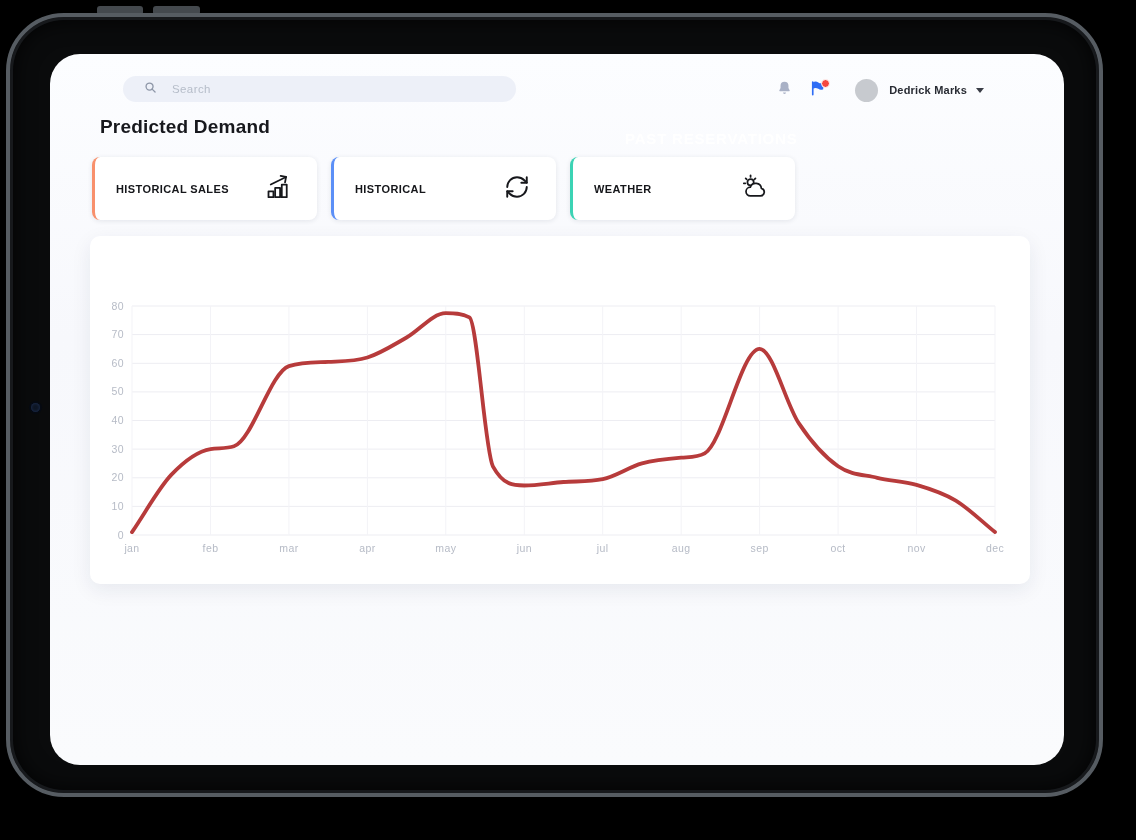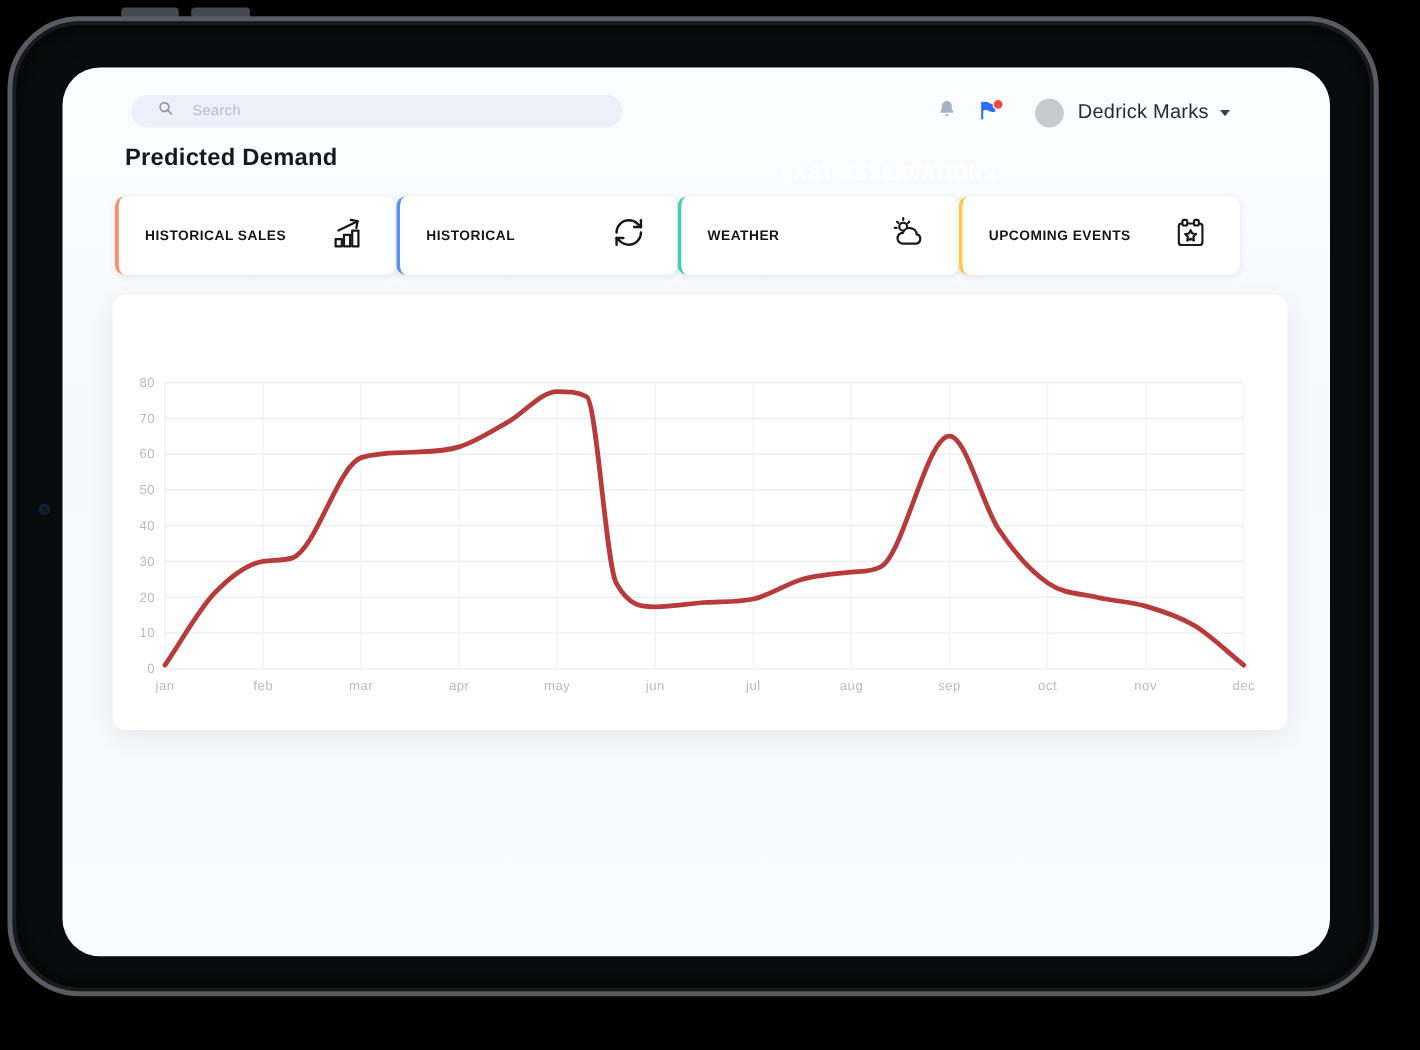--- a/index.html
+++ b/index.html
@@ -9,37 +9,37 @@
   .stage{position:absolute;inset:0;background:#000;}
   .vol-btn{position:absolute;height:9px;background:#44494e;border-radius:3px;top:6px;}
   .tablet{position:absolute;left:6px;top:13px;width:1089px;height:776px;
           border-radius:58px;background:#0a0b0c;border:4px solid #565c62;
           box-shadow:inset 0 0 0 3px #17191c, inset 0 0 24px #000;}
   .camera{position:absolute;left:21px;top:386px;width:9px;height:9px;border-radius:50%;
           background:#0e1624;box-shadow:inset 0 0 3px #22345c, 0 0 0 2px #060a12;}
   .screen{position:absolute;left:50px;top:54px;width:1014px;height:711px;border-radius:30px;
           background:linear-gradient(180deg,#fcfdff 0%,#f7f8fc 40%,#fafbfd 100%);overflow:hidden;}
   
-  .search-bar{position:absolute;left:55px;top:22px;width:393px;height:26px;border-radius:13px;
+  .search-bar{position:absolute;left:73px;top:22px;width:393px;height:26px;border-radius:13px;
               background:#edf0f8;display:flex;align-items:center;padding:0 0 0 20px;box-sizing:border-box;}
   .search-bar svg{flex:0 0 auto;}
   .search-bar input{border:none;outline:none;background:transparent;margin-left:12px;width:300px;
                     font-size:11.5px;color:#5b6372;letter-spacing:.4px;font-family:"Liberation Sans",sans-serif;}
   .search-bar input::placeholder{color:#b6bdc9;}
   .topbar-right{position:absolute;top:22px;right:80px;height:28px;display:flex;align-items:center;}
   .icon-btn{width:26px;height:26px;display:flex;align-items:center;justify-content:center;cursor:pointer;position:relative;}
   .avatar{width:23px;height:23px;border-radius:50%;background:#c7cacf;margin-left:24px;}
-  .user-name{margin-left:11px;font-size:16px;color:#282b33;font-weight:400;letter-spacing:.2px;}
+  .user-name{margin-left:11px;font-size:11px;color:#282b33;font-weight:700;letter-spacing:.2px;}
   .caret{margin-left:9px;width:0;height:0;border-left:4.5px solid transparent;border-right:4.5px solid transparent;
          border-top:5px solid #3a3d46;}
   
   .page-title{position:absolute;left:50px;top:62px;font-size:19px;font-weight:700;color:#17181d;letter-spacing:.2px;}
   .overlay-title{position:absolute;left:575px;top:76px;font-size:15px;font-weight:700;color:#ffffff;letter-spacing:.8px;}
   
-  .cards{position:absolute;left:42px;top:103px;display:flex;}
+  .cards{position:absolute;left:42px;top:103px;display:flex;gap:14px;}
   .card{width:225px;height:63px;background:#fff;border-radius:8px;box-sizing:border-box;
         border-left:3px solid #ccc;box-shadow:0 1px 5px rgba(30,40,70,.10);
         display:flex;align-items:center;justify-content:space-between;padding:0 26px 0 21px;cursor:pointer;}
   .card-label{font-size:11px;font-weight:700;color:#15161a;letter-spacing:.4px;}
   .card svg{flex:0 0 auto;}
   
   .panel{position:absolute;left:40px;top:182px;width:940px;height:348px;background:#fff;border-radius:10px;
          box-shadow:0 6px 20px rgba(30,40,80,.08);}
   .panel svg{display:block;}
   .tick{font-family:"Liberation Sans",sans-serif;font-size:10.5px;fill:#b6bbc6;letter-spacing:.4px;}
@@ -124,31 +124,20 @@
           <svg width="28" height="28" viewBox="0 0 24 24" fill="none" stroke="#17181c" stroke-width="1.5" stroke-linecap="round" stroke-linejoin="round">
             <circle cx="8.2" cy="8" r="2.7"></circle>
             <path d="M8.2 3.4V2.1"></path>
               <path d="M4 4.6l.9.9"></path>
               <path d="M2.4 8.8h1.3"></path>
               <path d="M12.4 4.6l-.9.9"></path>
             <path d="M8 19.6h8.7a3.2 3.2 0 0 0 .8-6.3 4.9 4.9 0 0 0-9.5-1.1 3.5 3.5 0 0 0 0 7.4Z" fill="#ffffff"></path>
           </svg>
         </span>
       </div>
-      <div class="card" style="border-left-color: rgb(255, 200, 68);">
-        <span class="card-label">UPCOMING EVENTS</span>
-        <span>
-          <svg width="27" height="27" viewBox="0 0 24 24" fill="none" stroke="#17181c" stroke-width="1.5" stroke-linecap="round" stroke-linejoin="round">
-            <rect x="3.6" y="5.2" width="16.8" height="15.2" rx="2"></rect>
-            <rect x="6.2" y="2.6" width="3.4" height="4" rx="1.1" fill="#fff"></rect>
-            <rect x="14.4" y="2.6" width="3.4" height="4" rx="1.1" fill="#fff"></rect>
-            <path d="M12 9.9l1.2 2.4 2.7.4-1.95 1.9.45 2.7L12 16l-2.4 1.3.45-2.7-1.95-1.9 2.7-.4z"></path>
-          </svg>
-        </span>
-      </div>
     </div>
 
     <div class="panel">
       <svg id="chart-svg" width="940" height="348">
           <line x1="42" y1="299.0" x2="905" y2="299.0" stroke="#ededf2" stroke-width="1"></line>
           <text class="tick" x="34" y="302.5" text-anchor="end">0</text>
           <line x1="42" y1="270.4" x2="905" y2="270.4" stroke="#ededf2" stroke-width="1"></line>
           <text class="tick" x="34" y="273.9" text-anchor="end">10</text>
           <line x1="42" y1="241.8" x2="905" y2="241.8" stroke="#ededf2" stroke-width="1"></line>
           <text class="tick" x="34" y="245.3" text-anchor="end">20</text>

